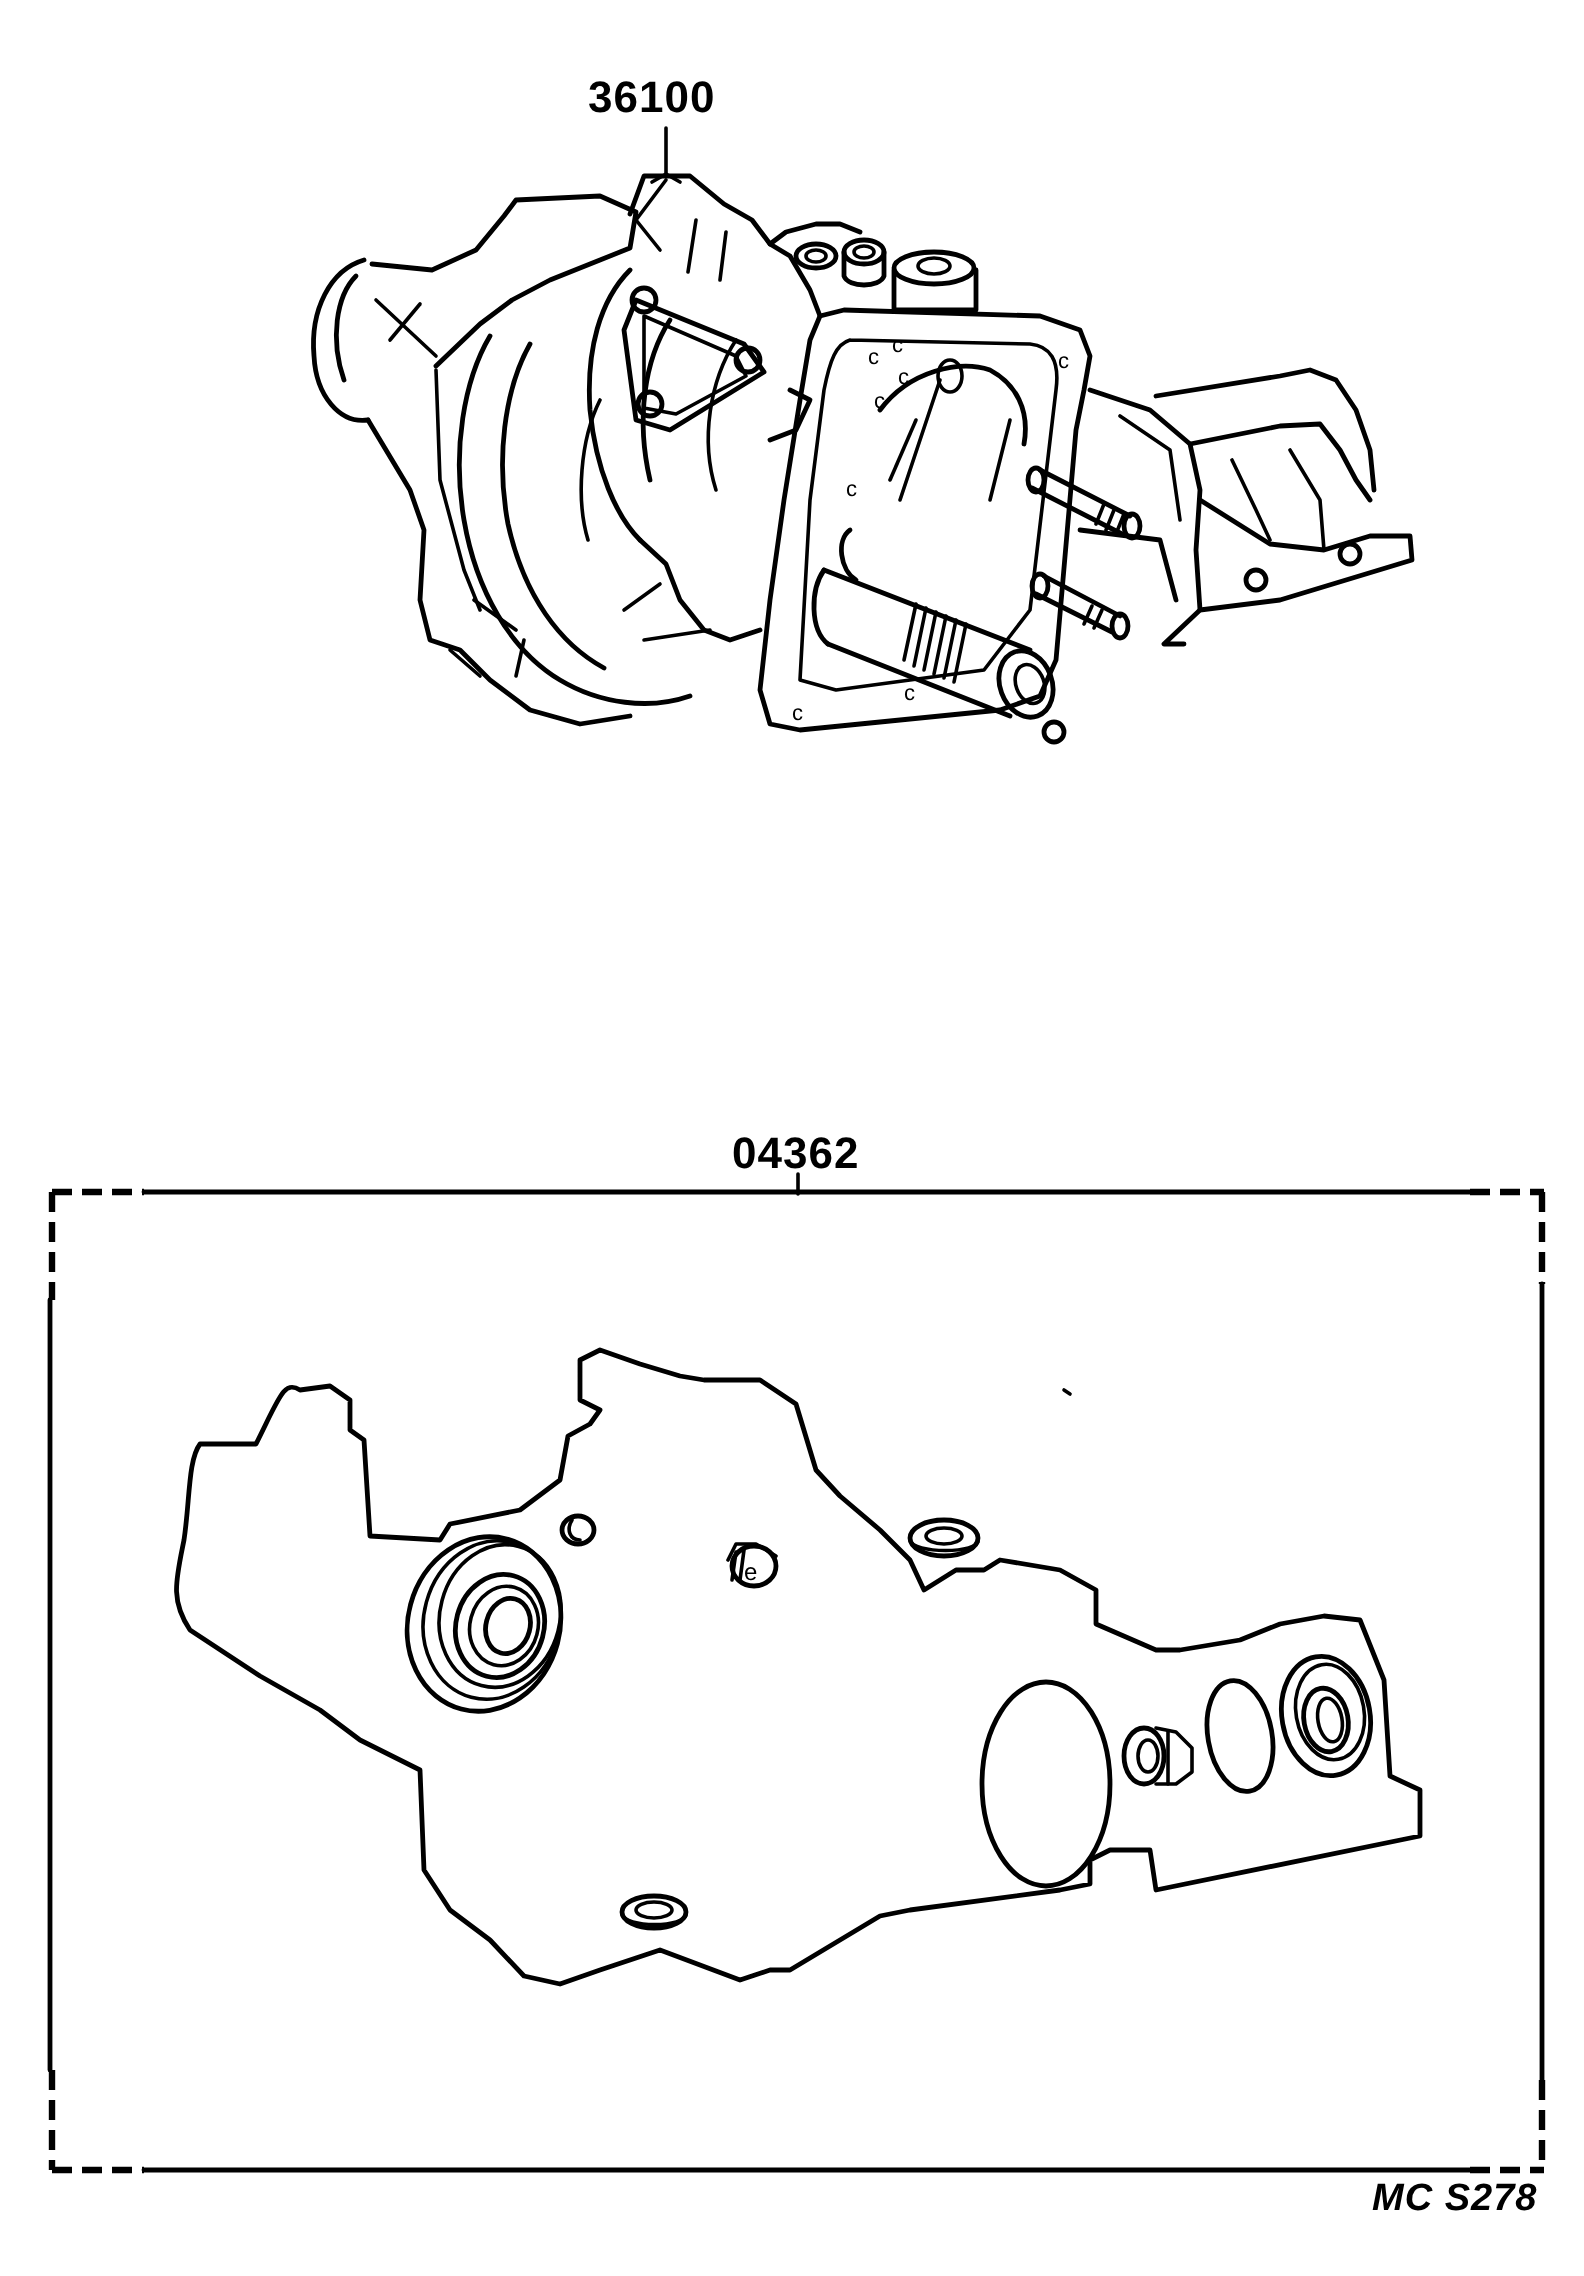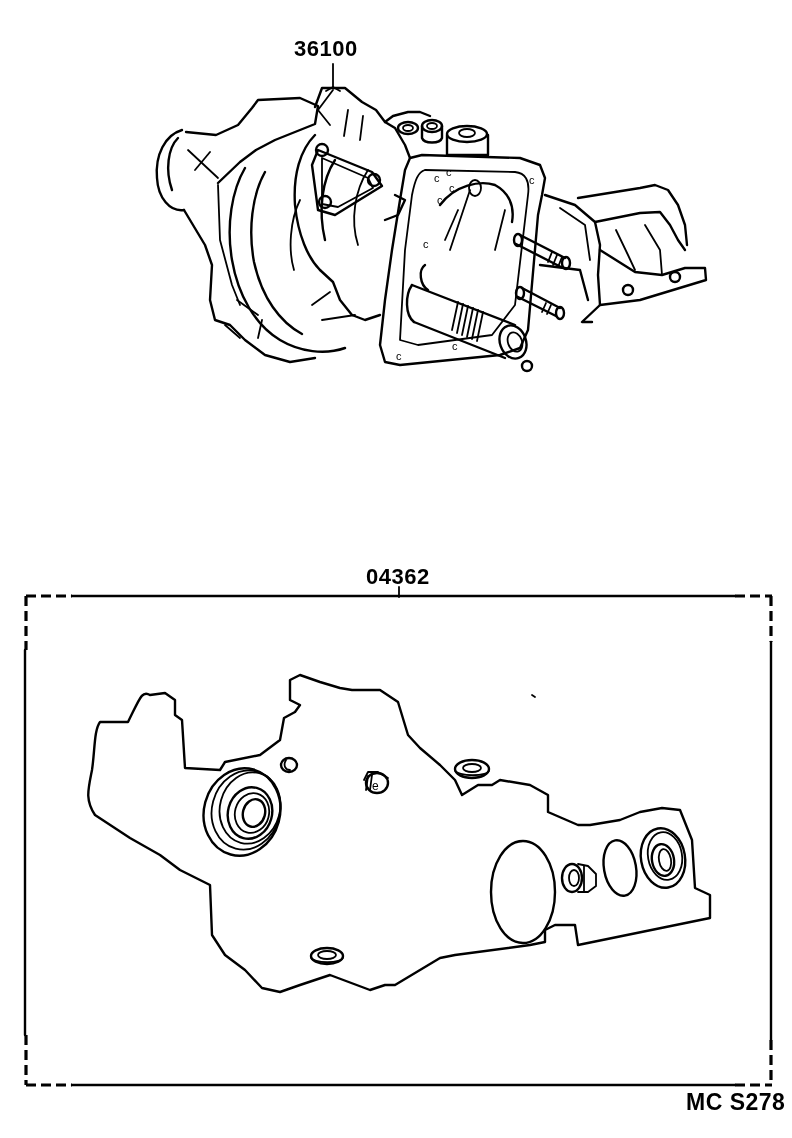--- a/index.html
+++ b/index.html
@@ -1,21 +1,21 @@
 <!DOCTYPE html>
 <html><head>
   <meta charset="utf-8">
   <style>
     html, body { margin: 0; padding: 0; background: #ffffff; }
     body { width: 792px; height: 1138px; position: relative; overflow: hidden; font-family: "Liberation Sans", sans-serif; }
     .canvas { position: absolute; left: 0; top: 0; width: 792px; height: 1138px; }
     .label { position: absolute; font-family: "Liberation Sans", sans-serif; font-weight: bold; color: #000; letter-spacing: 0.5px; }
     #lbl-assy { left: 294px; top: 36px; font-size: 22px; }
     #lbl-kit { left: 366px; top: 564px; font-size: 22px; text-align: center; }
-    #lbl-code { left: 686px; top: 1089px; font-size: 23px; }
+    #lbl-code { left: 686px; top: 1089px; font-size: 19px; font-style: italic; }
     svg { position: absolute; left: 0; top: 0; }
     .ln { fill: none; stroke: #000; stroke-width: 2.4; stroke-linejoin: round; stroke-linecap: round; }
     .thin { fill: none; stroke: #000; stroke-width: 1.8; stroke-linejoin: round; stroke-linecap: round; }
     .dash { fill: none; stroke: #000; stroke-width: 3.2; }
   </style>
 </head>
 <body>
 
 <div class="canvas">
 

